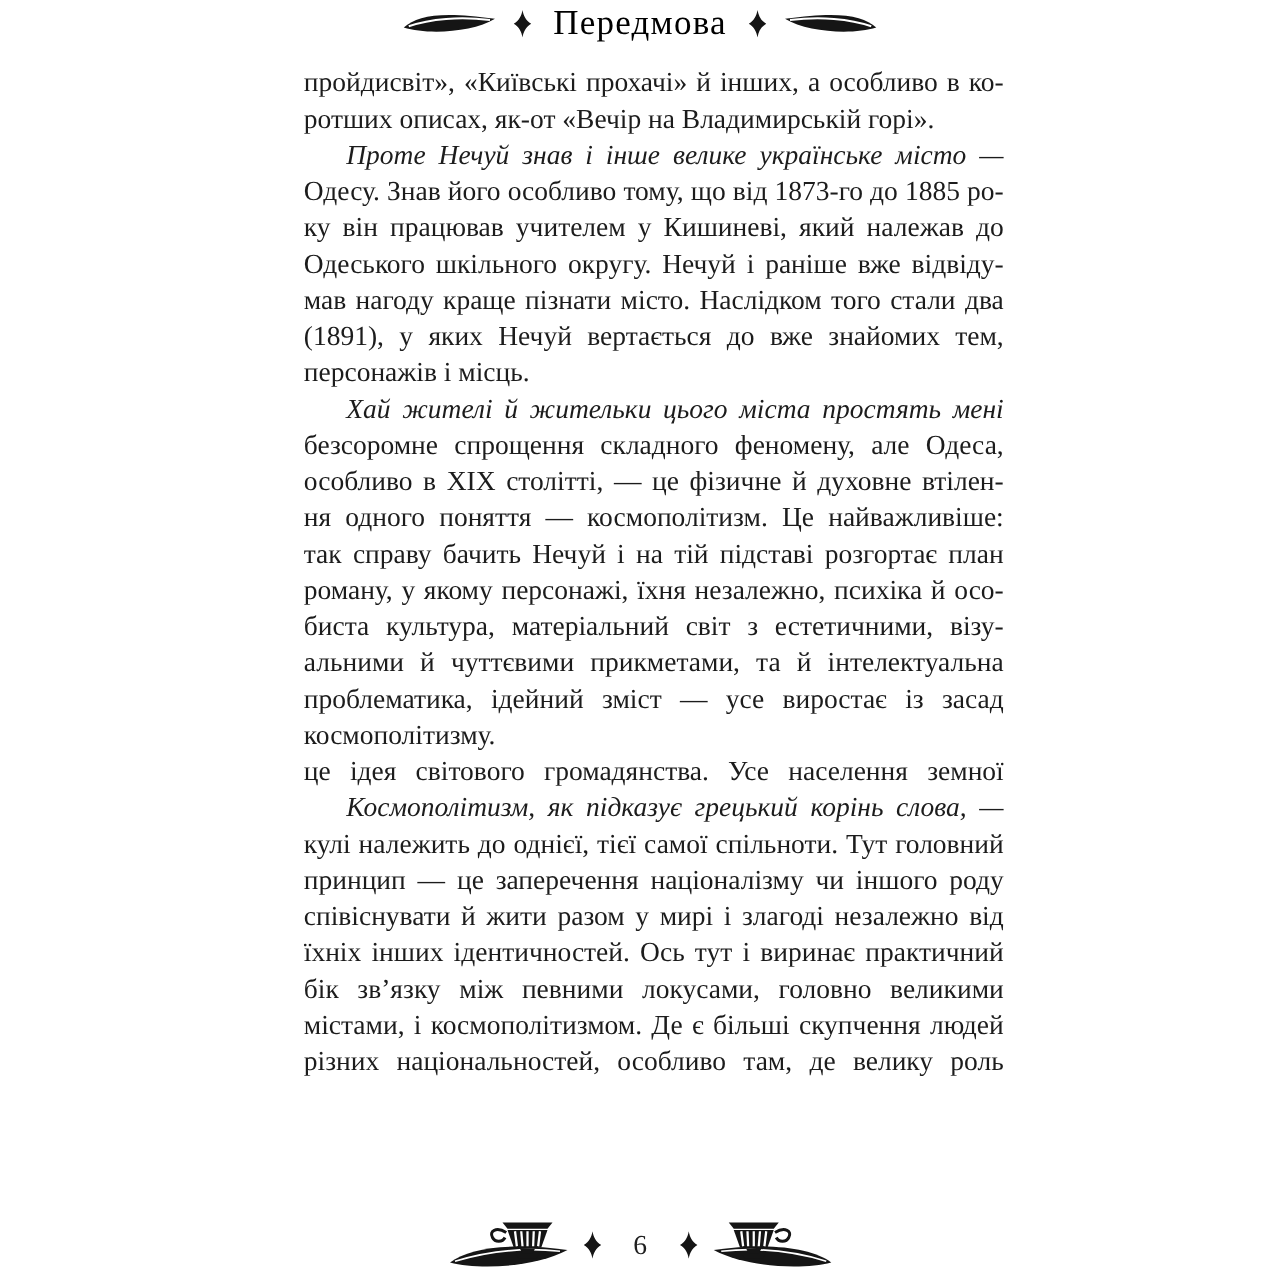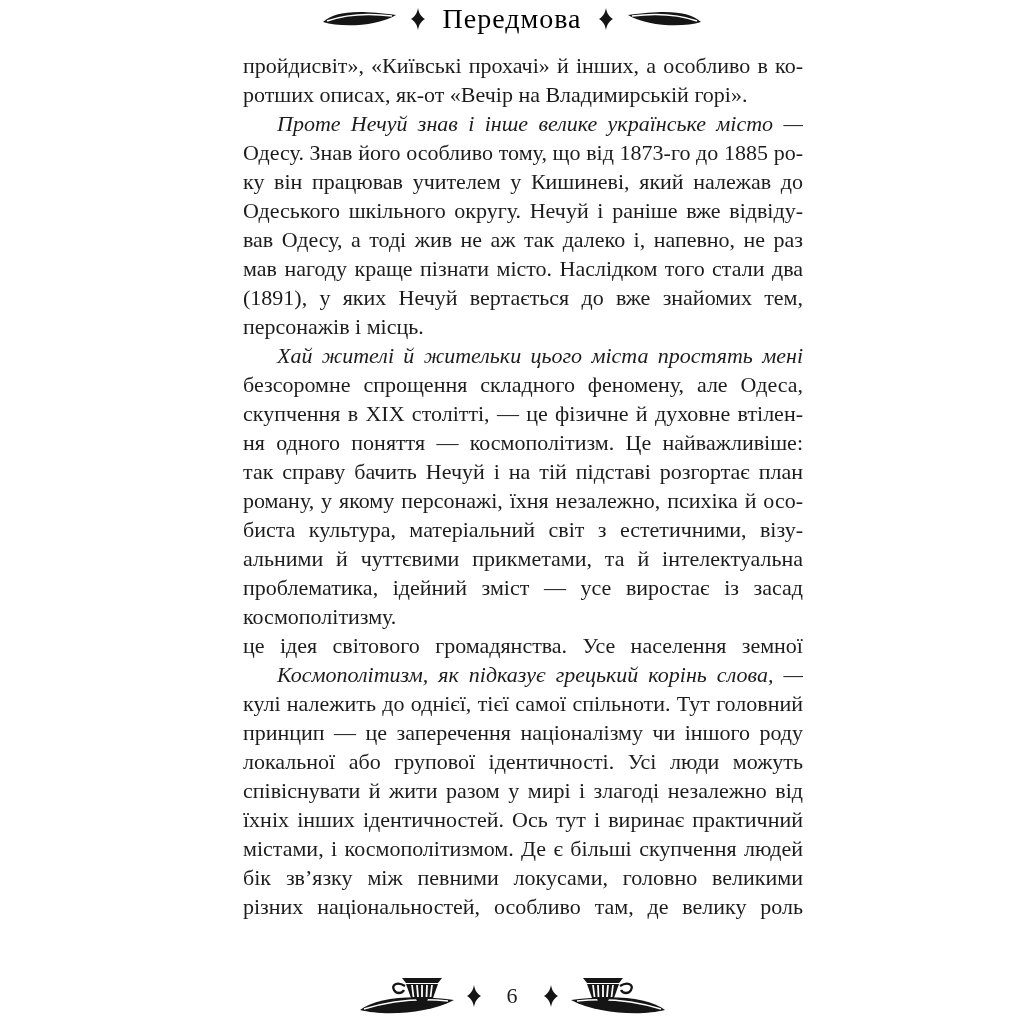--- a/index.html
+++ b/index.html
@@ -95,43 +95,41 @@
     </svg>
   </div>
 
   <div class="body-text" id="page-body">
       <div class="line">пройдисвіт», «Київські прохачі» й інших, а особливо в ко-</div>
       <div class="line para-end">ротших описах, як-от «Вечір на Владимирській горі».</div>
       <div class="line indent">Проте Нечуй знав і інше велике українське місто —</div>
       <div class="line">Одесу. Знав його особливо тому, що від 1873-го до 1885 ро-</div>
       <div class="line">ку він працював учителем у Кишиневі, який належав до</div>
       <div class="line">Одеського шкільного округу. Нечуй і раніше вже відвіду-</div>
-      <div class="line">вав Одесу, а тоді жив не аж так далеко і, напевно, не раз</div>
       <div class="line">мав нагоду краще пізнати місто. Наслідком того стали два</div>
       <div class="line">(1891), у яких Нечуй вертається до вже знайомих тем,</div>
       <div class="line para-end">персонажів і місць.</div>
       <div class="line indent">Хай жителі й жительки цього міста простять мені таке</div>
       <div class="line">безсоромне спрощення складного феномену, але Одеса,</div>
-      <div class="line">скупчення в XIX столітті, — це фізичне й духовне втілен-</div>
+      <div class="line">особливо в XIX столітті, — це фізичне й духовне втілен-</div>
       <div class="line">ня одного поняття — космополітизм. Це найважливіше:</div>
       <div class="line">так справу бачить Нечуй і на тій підставі розгортає план</div>
       <div class="line">роману, у якому персонажі, їхня незалежно, психіка й осо-</div>
       <div class="line">биста культура, матеріальний світ з естетичними, візу-</div>
       <div class="line">альними й чуттєвими прикметами, та й інтелектуальна</div>
       <div class="line">проблематика, ідейний зміст — усе виростає із засад</div>
       <div class="line para-end">космополітизму.</div>
       <div class="line">це ідея світового громадянства. Усе населення земної</div>
       <div class="line indent">Космополітизм, як підказує грецький корінь слова, —</div>
       <div class="line">кулі належить до однієї, тієї самої спільноти. Тут головний</div>
       <div class="line">принцип — це заперечення націоналізму чи іншого роду</div>
-      <div class="line">локальної або групової ідентичності. Усі люди можуть</div>
       <div class="line">співіснувати й жити разом у мирі і злагоді незалежно від</div>
       <div class="line">їхніх інших ідентичностей. Ось тут і виринає практичний</div>
+      <div class="line">бік зв’язку між певними локусами, головно великими</div>
       <div class="line">містами, і космополітизмом. Де є більші скупчення людей</div>
-      <div class="line">бік зв’язку між певними локусами, головно великими</div>
       <div class="line">різних національностей, особливо там, де велику роль</div>
     </div>
 
   <div class="footer">
     <svg class="orn" width="100" height="44" viewBox="0 0 100 44">
       <path d="M2,36 C18,24 52,20 96,26 C70,40 25,42 2,36 Z" fill="#151515"></path>
       <path d="M6,35 C32,27 62,24 90,27" fill="none" stroke="#ffffff" stroke-width="1.4"></path>
       <path d="M44,4 L84,4 L80,9 L48,9 Z" fill="#151515"></path>
       <path d="M48,10 L80,10 L75,24 L53,24 Z" fill="#151515"></path>
       <g stroke="#ffffff" stroke-width="1.8">

